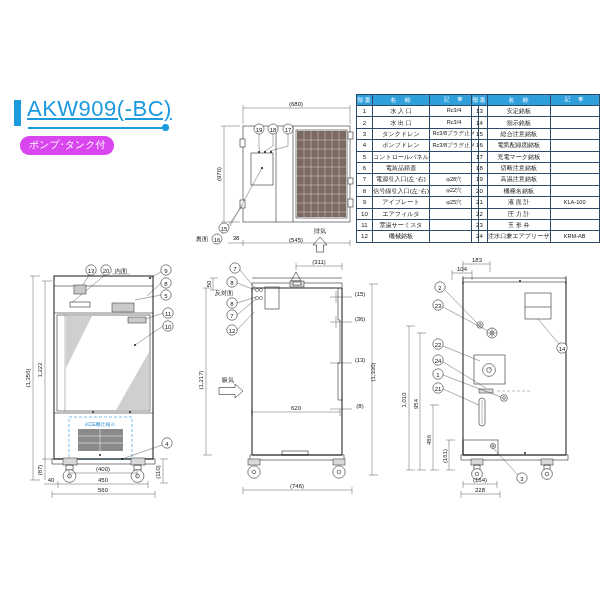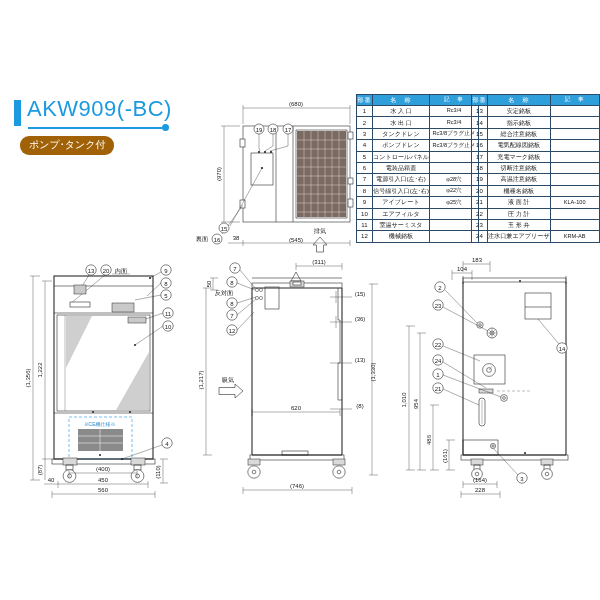--- a/index.html
+++ b/index.html
@@ -8,26 +8,26 @@
     font-family:"Liberation Sans","DejaVu Sans",sans-serif;
     color:#1a1a1a;
   }
   .abs{position:absolute;}
 
   
   #title-block{left:14px;top:96px;width:210px;height:62px;}
   #title-bar{position:absolute;left:0;top:4px;width:7px;height:26px;background:#1b9ae0;}
   #model-title{
     position:absolute;left:13px;top:0px;font-size:22px;letter-spacing:.5px;
-    color:#1b9ae0;white-space:nowrap;font-family:"Liberation Sans",sans-serif;
+    color:#1b9ae0;white-space:nowrap;font-family:"Liberation Sans",sans-serif;text-decoration:underline;
   }
   #title-rule{position:absolute;left:14px;top:31px;width:134px;height:2px;background:#1b9ae0;}
   #title-dot{position:absolute;left:148px;top:28px;width:7px;height:7px;border-radius:50%;background:#1b9ae0;}
   #subtitle-pill{
-    position:absolute;left:6px;top:40px;padding:2px 9px 3px 9px;background:#a16207;color:#fff;
+    position:absolute;left:6px;top:40px;padding:2px 9px 3px 9px;background:#d946ef;color:#fff;
     font-size:10px;border-radius:9px;white-space:nowrap;letter-spacing:0px;
   }
 
   
   .parts-table{border-collapse:collapse;font-size:6.1px;line-height:1;}
   .parts-table td,.parts-table th{
     border:.6px solid #2a4a68;padding:0;height:10.4px;text-align:center;
     vertical-align:middle;white-space:nowrap;overflow:hidden;
   }
   .parts-table th{background:#2f9fdc;color:#ffffff;font-weight:normal;height:10px;letter-spacing:1px;}

